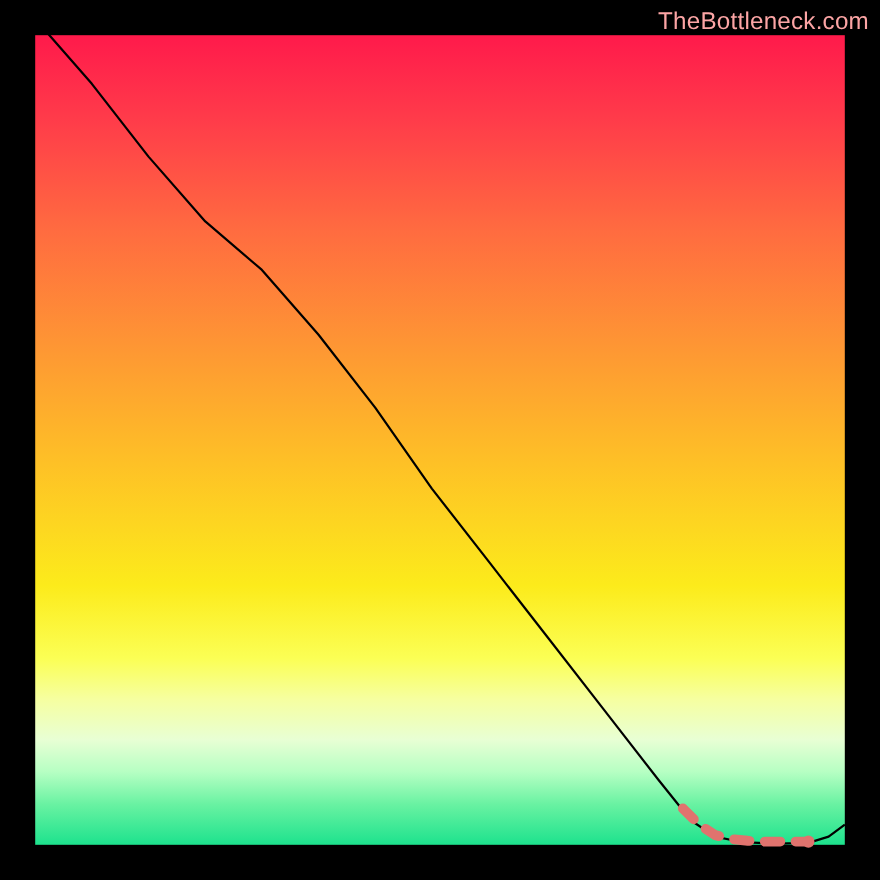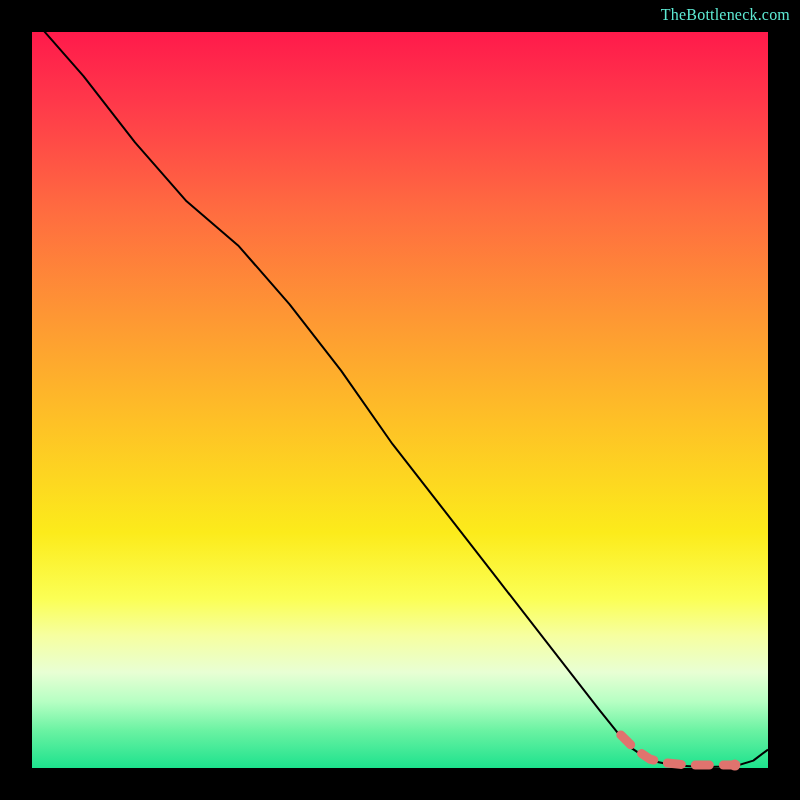--- a/index.html
+++ b/index.html
@@ -35,23 +35,23 @@
       #e8ffd4 87%,
       #b6ffc3 91%,
       #69f2a2 95%,
       #1de28d 100%
     );
   }
   .watermark {
     position: absolute;
     top: 6px;
     right: 10px;
-    font-family: Liberation Serif, serif;
-    font-size: 16px;
-    color: #5eead4;
+    font-family: Liberation Sans, sans-serif;
+    font-size: 22px;
+    color: #fca5a5;
     letter-spacing: 0.2px;
     user-select: none;
   }
   svg.lines {
     position: absolute;
     left: 0;
     top: 0;
     width: 736px;
     height: 736px;
     overflow: visible;

